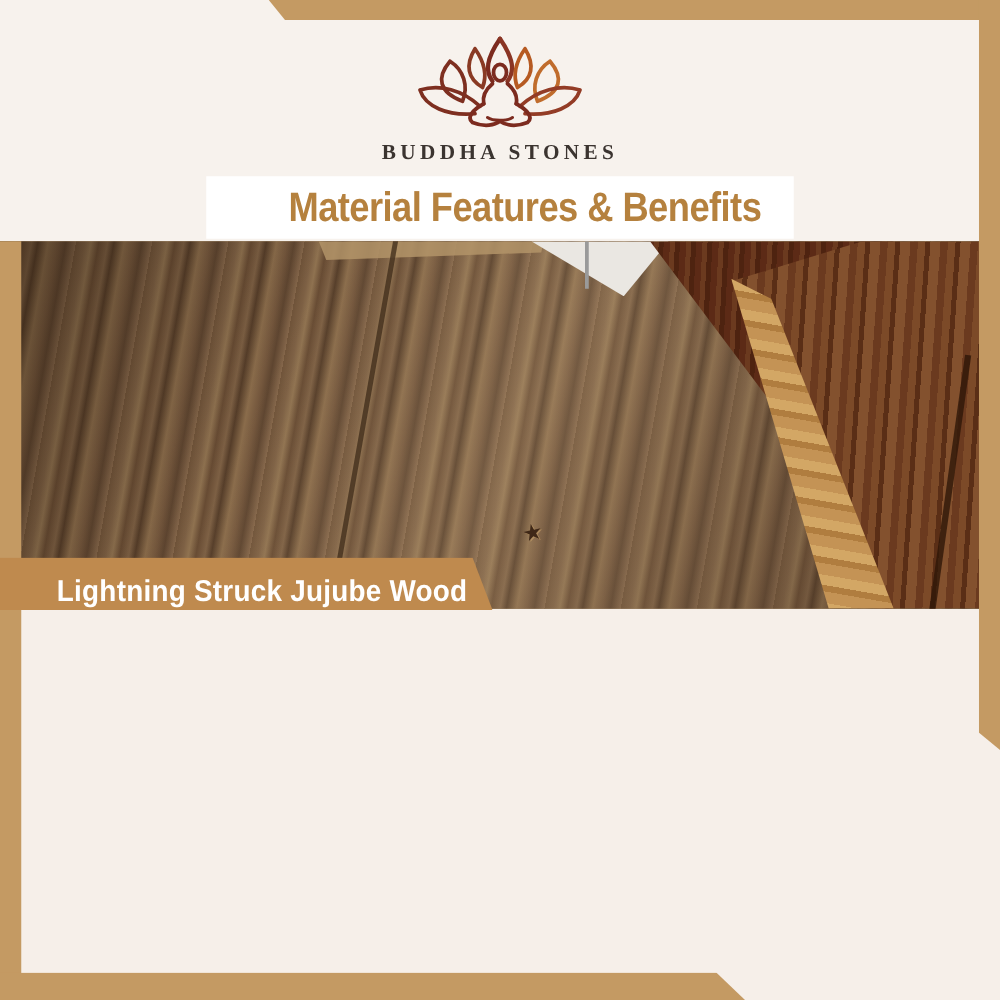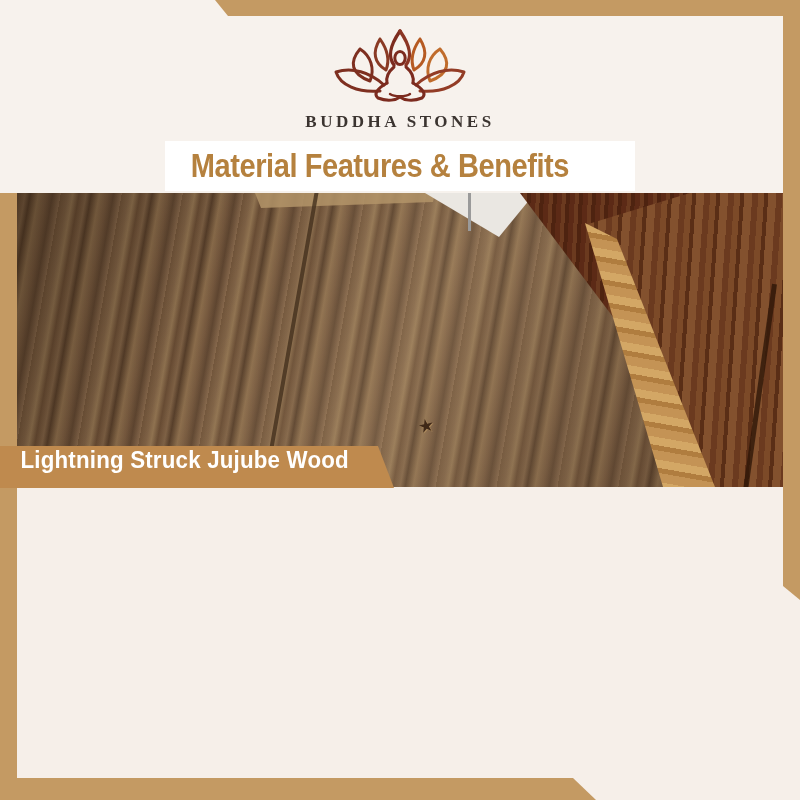--- a/index.html
+++ b/index.html
@@ -26,21 +26,21 @@
   
   .header{position:absolute;top:0;left:0;width:800px;height:193px;background:#f7f2ed;}
   .logo{position:absolute;top:26px;left:330px;width:140px;height:84px;}
   .wordmark{
     position:absolute;top:112px;left:0;width:800px;text-align:center;
     font-family:"Liberation Serif",serif;font-size:17px;font-weight:600;
     letter-spacing:3.5px;color:#3b3430;
   }
   .title-banner{
     position:absolute;top:141px;left:165px;width:470px;height:50px;background:#ffffff;
-    display:flex;align-items:center;justify-content:flex-start;z-index:3;
+    display:flex;align-items:center;justify-content:flex-end;z-index:3;
   }
   .title-banner .title{
     font-size:33px;font-weight:bold;color:#b5813e;letter-spacing:-0.5px;
     transform:scaleX(0.88);white-space:nowrap;
   }
   
   .photo{position:absolute;top:193px;left:0;width:800px;height:294px;overflow:hidden;background:#7d6044;z-index:2;}
   .wood-main{
     position:absolute;inset:0;
     background:repeating-linear-gradient(100deg,
@@ -84,21 +84,21 @@
     position:absolute;top:-10px;left:288px;width:4px;height:320px;background:#3c2a18;
     transform:rotate(10deg);opacity:.75;
   }
   .star-carving{
     position:absolute;top:222px;left:418px;color:#3f2817;font-size:18px;
     transform:rotate(-12deg);text-shadow:1px 1px 0 rgba(210,170,110,.5);
   }
   .caption-banner{
     position:absolute;top:446px;left:0;width:394px;height:42px;background:#bf8a4e;
     clip-path:polygon(0 0,378px 0,394px 42px,0 42px);
-    display:flex;align-items:flex-start;z-index:7;
+    display:flex;align-items:flex-end;z-index:7;padding-left:25px;
   }
   .caption-banner .caption{
     font-size:24px;font-weight:bold;color:#ffffff;padding-left:22px;white-space:nowrap;
     transform:scaleX(0.93);transform-origin:left center;letter-spacing:0.2px;
   }
   
   .bottom{position:absolute;top:487px;left:0;width:800px;height:313px;background:#f6efe9;}
 </style>
 </head>
 <body>

